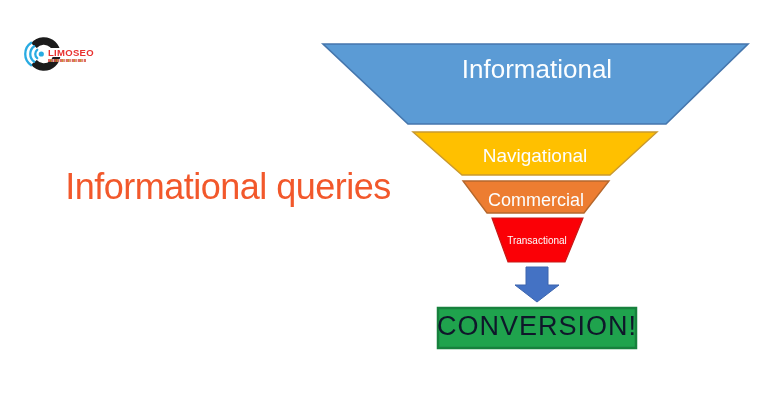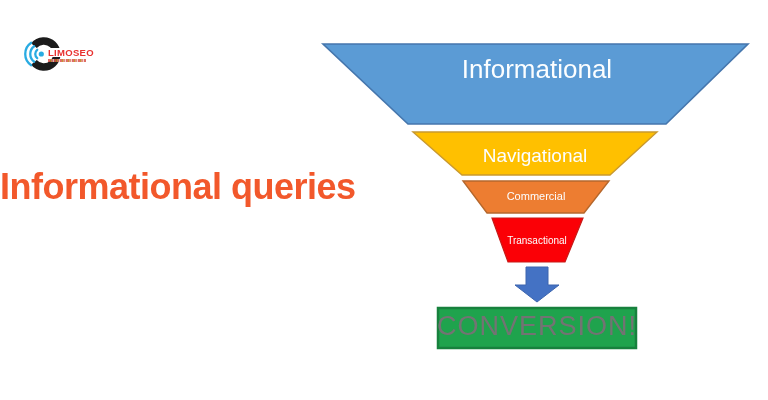--- a/index.html
+++ b/index.html
@@ -22,46 +22,46 @@
   }
   .logo-tagline{
     position:absolute;left:48px;top:59px;width:38px;height:3px;
     background:repeating-linear-gradient(90deg,
       #d9534a 0 2px,#b8860b 2px 3px,#e07b6a 3px 5px,#f3d0c8 5px 6px);
     opacity:.85;
   }
 
   
   .heading{
-    position:absolute;left:0;top:160px;width:432px;
-    text-align:left;color:#f2582b;font-weight:bold;
+    position:absolute;left:12px;top:160px;width:432px;
+    text-align:center;color:#f2582b;font-weight:normal;
     font-size:36px;line-height:53px;letter-spacing:-.5px;
     white-space:nowrap;
   }
 
   
   .funnel-svg{position:absolute;left:0;top:0;width:768px;height:400px;}
   .layer-informational{stroke:#4576ad;stroke-width:1.6;}
   .layer-navigational{stroke:#c9992e;stroke-width:1.4;}
   .layer-commercial{stroke:#b5672c;stroke-width:1.4;}
   .layer-transactional{stroke:#c81a17;stroke-width:1.2;}
   .arrow-shape{stroke:#3c65ae;stroke-width:1;}
   .conversion-rect{stroke:#17813d;stroke-width:2.5;}
 
   .flabel{
     position:absolute;transform:translateX(-50%);
     color:#fcfeff;white-space:nowrap;line-height:1;
   }
   .flabel-informational{left:537px;top:56px;font-size:26px;}
   .flabel-navigational{left:535px;top:146px;font-size:19px;}
-  .flabel-commercial{left:536px;top:191px;font-size:11px;}
+  .flabel-commercial{left:536px;top:191px;font-size:18px;}
   .flabel-transactional{left:537px;top:236px;font-size:10px;}
   .flabel-conversion{
     left:537px;top:313px;font-size:27px;letter-spacing:1px;
-    color:#737373;
+    color:#0f172a;
   }
 </style>
 </head>
 <body>
 
 <div id="stage">
 
   <div class="logo">
     <svg class="logo-icon" viewBox="0 0 42 38" aria-hidden="true">
 

